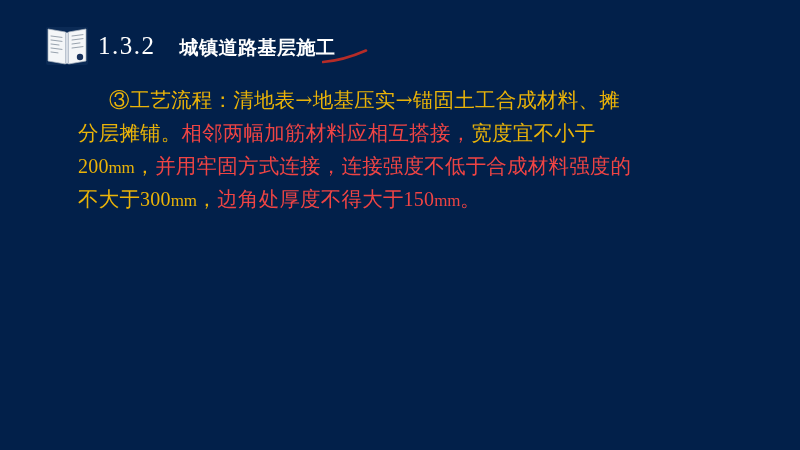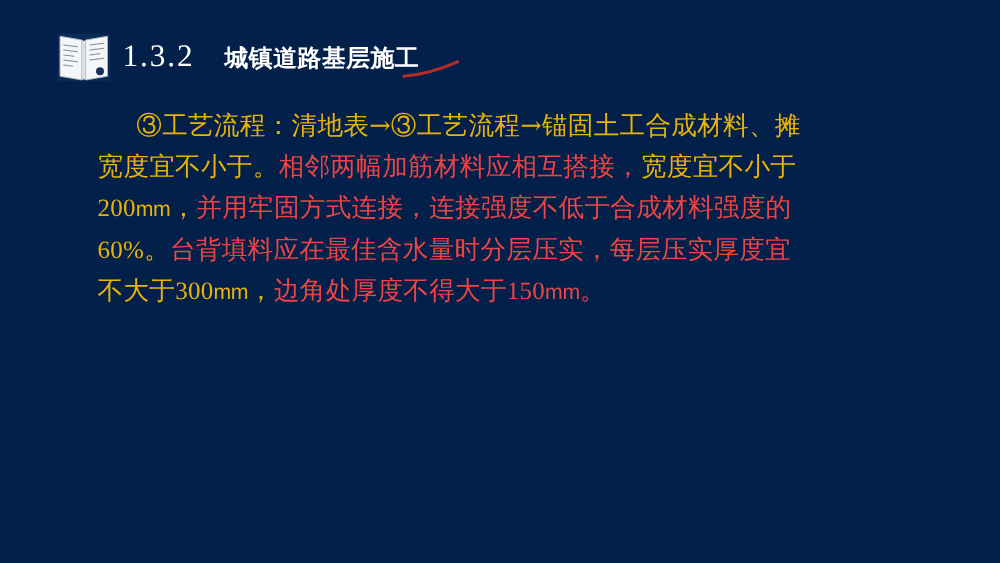--- a/index.html
+++ b/index.html
@@ -78,21 +78,21 @@
     letter-spacing: 0.2px;
   }
   .body-text .ln {
     white-space: nowrap;
     height: 33px;
   }
   .ln-1 { padding-left: 31px; }
   .y  { color: #eab308; }
   .w  { color: #ef4444; }
   .mono {
-    font-family: Liberation Sans, sans-serif;
+    font-family: Liberation Serif, serif;
     font-size: 17px;
     letter-spacing: -0.3px;
   }
   .num {
     font-family: "Liberation Serif", "DejaVu Serif", serif;
     font-size: 20px;
     margin-top: 41px;
   }
 </style>
 </head>
@@ -128,20 +128,19 @@
       <span class="title-text">城镇道路基层施工</span>
       <span class="red-stroke">
         <svg width="52" height="16" viewBox="0 0 52 16" xmlns="http://www.w3.org/2000/svg">
           <path d="M1 13 C 12 12.2, 28 8.5, 44 1.5" stroke="#b52c28" stroke-width="2.6" fill="none" stroke-linecap="round"></path>
         </svg>
       </span>
     </span>
   </div>
 
   <div class="body-text" id="body-text">
-      <div class="ln ln-1"><span class="y">③工艺流程：</span><span class="y">清地表→③工艺流程→锚固土工合成材料、摊</span></div>
-      <div class="ln"><span class="y">宽度宜不小于。</span><span class="w">相邻两幅加筋材料应相互搭接，</span><span class="y">宽度宜不小于</span></div>
+      <div class="ln ln-1"><span class="y">③工艺流程：</span><span class="y">清地表→地基压实→锚固土工合成材料、摊</span></div>
+      <div class="ln"><span class="y">分层摊铺。</span><span class="w">相邻两幅加筋材料应相互搭接，</span><span class="y">宽度宜不小于</span></div>
       <div class="ln"><span class="y num">200</span><span class="y mono">mm</span><span class="y">，</span><span class="w">并用牢固方式连接，连接强度不低于合成材料强度的</span></div>
-      <div class="ln"><span class="y num">60%</span><span class="y">。</span><span class="w">台背填料应在最佳含水量时分层压实，每层压实厚度宜</span></div>
       <div class="ln"><span class="y">不大于</span><span class="y num">300</span><span class="y mono">mm</span><span class="y">，</span><span class="w">边角处厚度不得大于</span><span class="w num">150</span><span class="w mono">mm</span><span class="w">。</span></div>
     </div>
 
 </div>
 
 </body></html>

